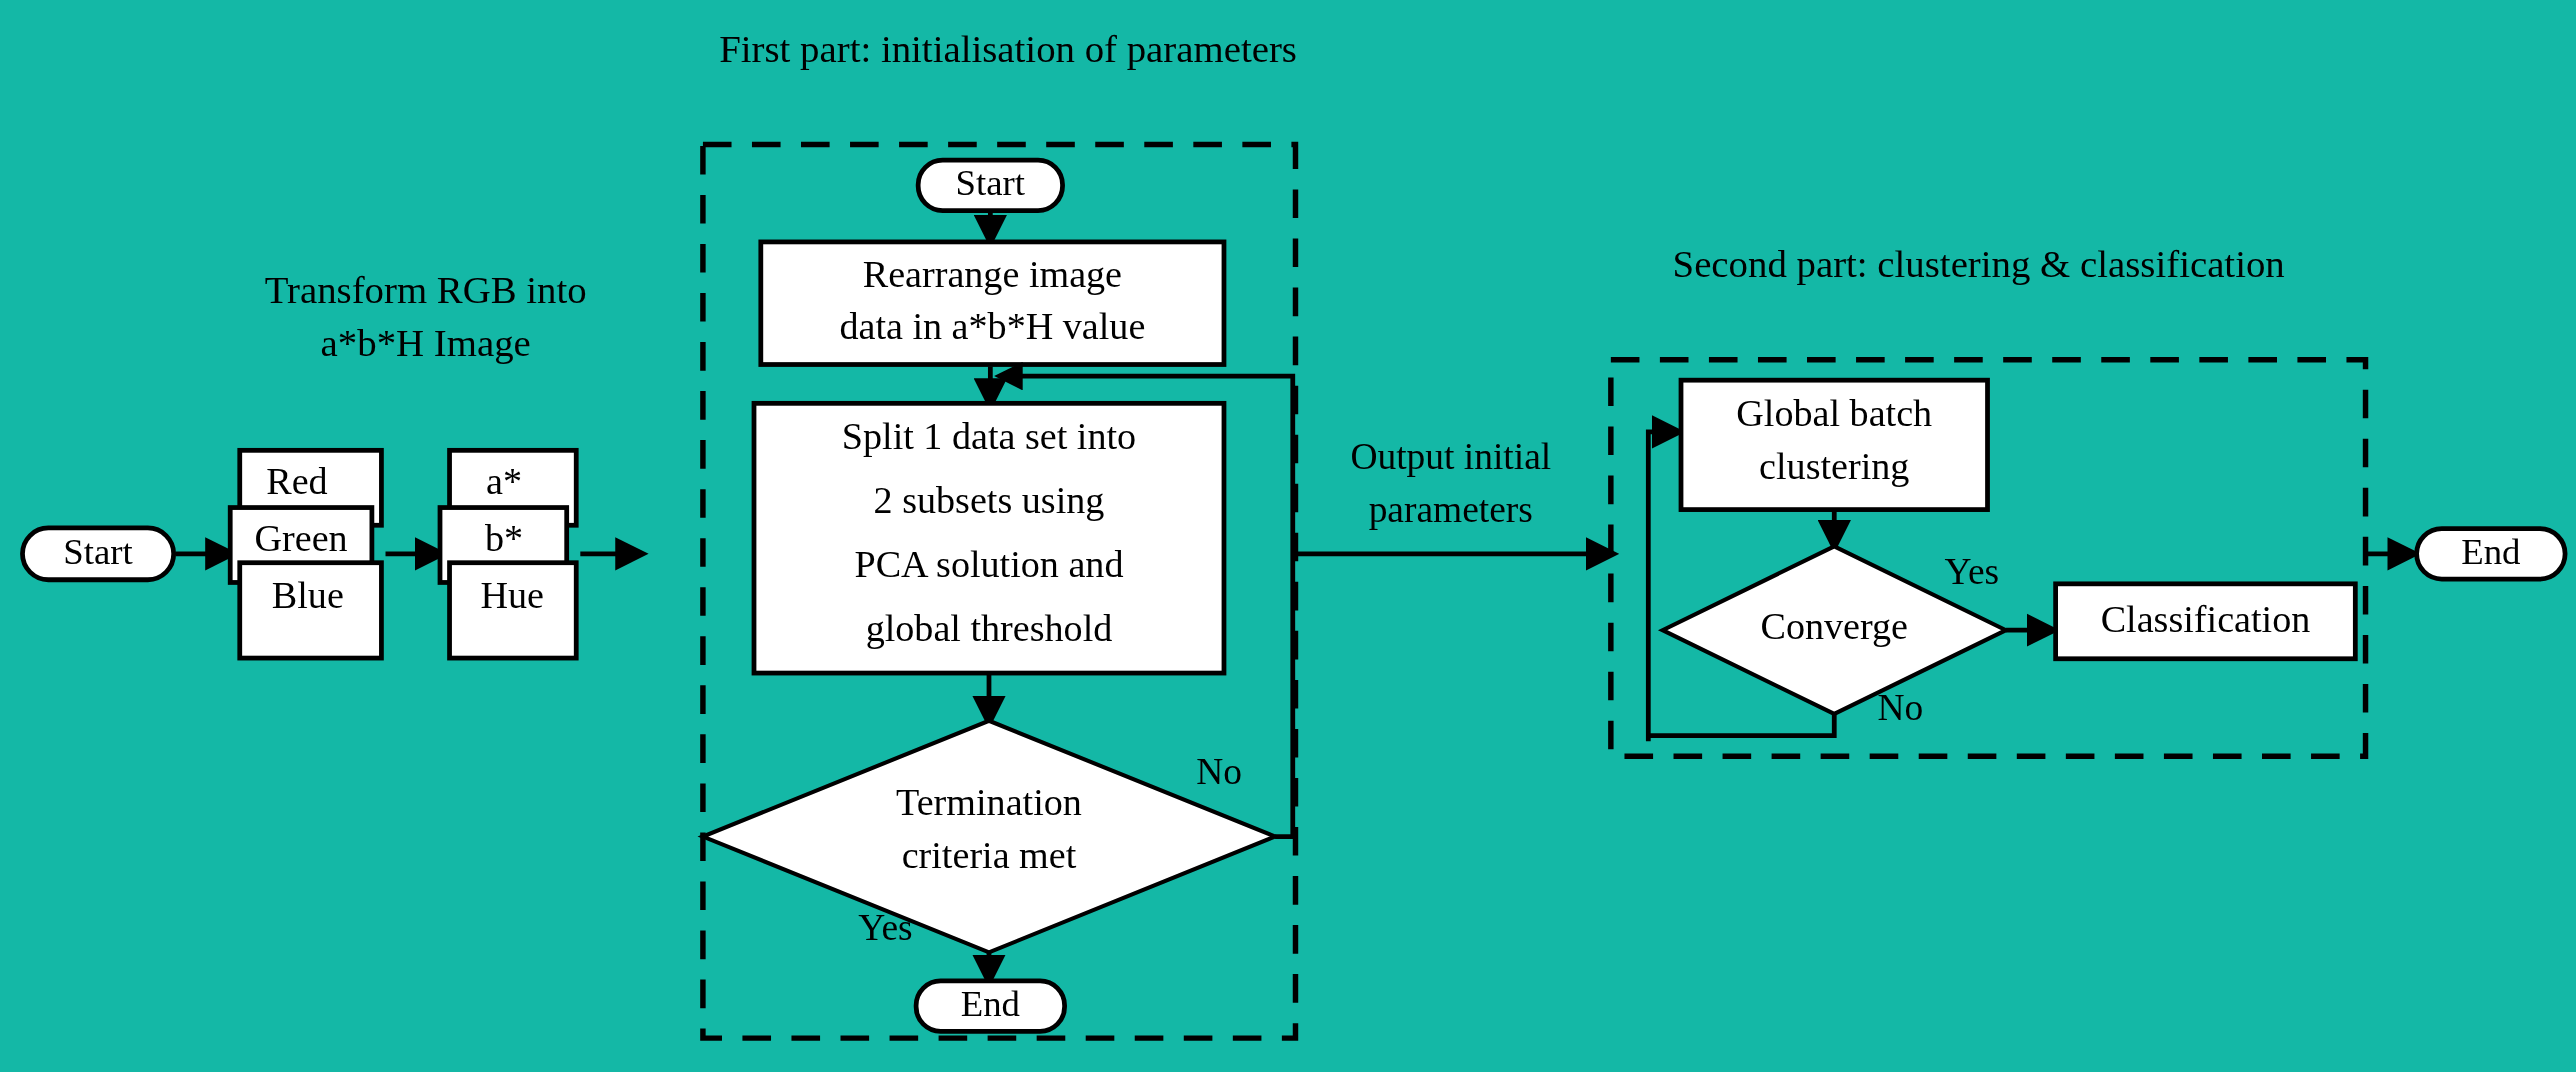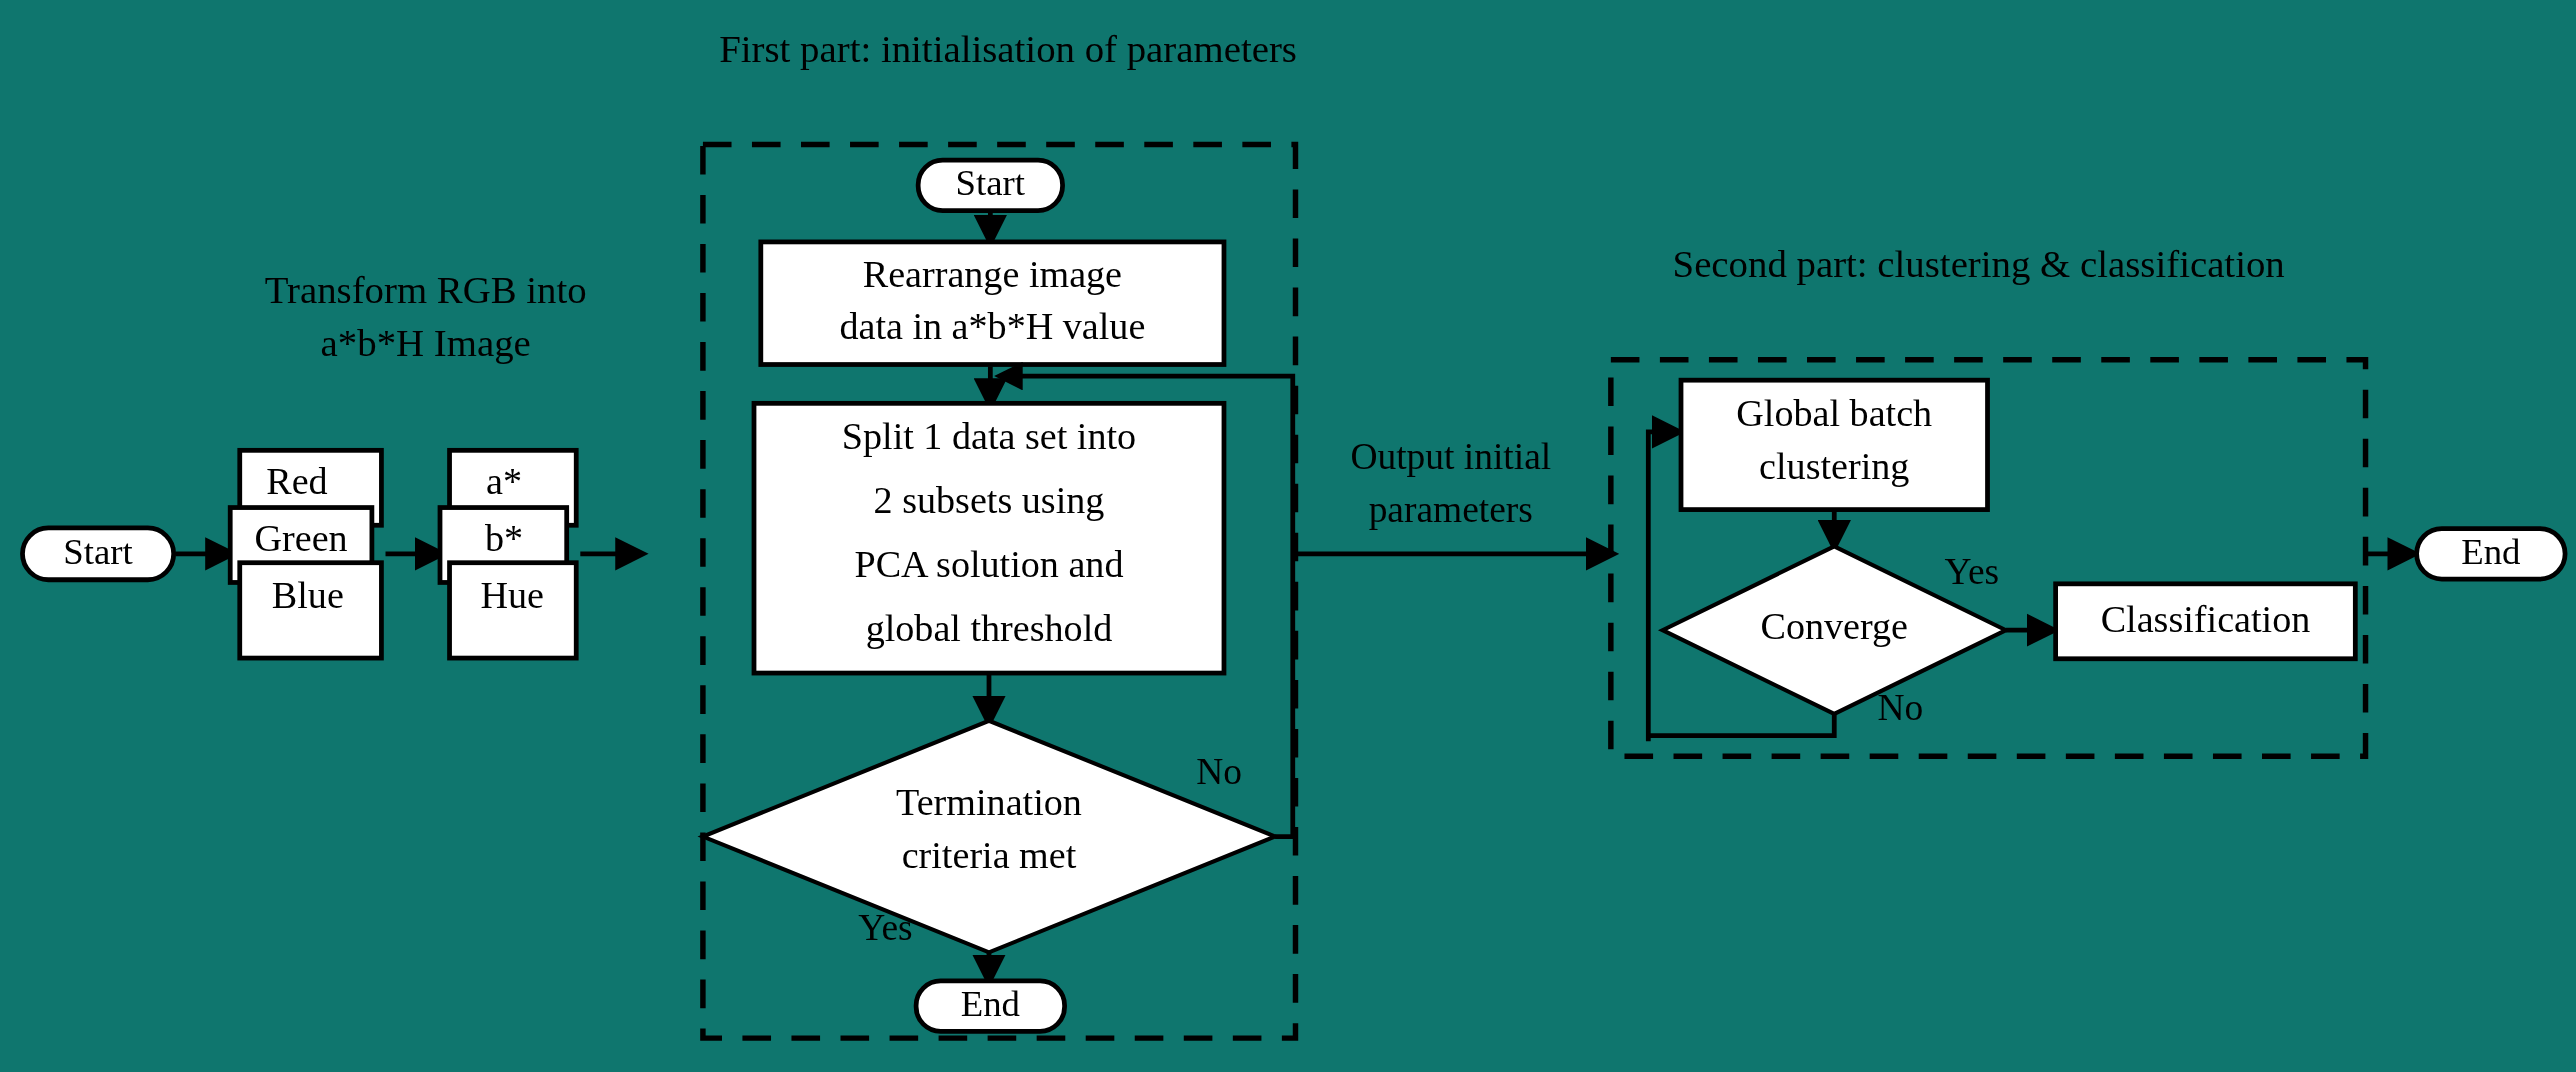--- a/index.html
+++ b/index.html
@@ -10,21 +10,21 @@
   body {
     width: 2576px;
     height: 1073px;
     font-family: "Liberation Serif", "DejaVu Serif", serif;
     overflow: hidden;
   }
   #stage {
     position: relative;
     width: 2576px;
     height: 1073px;
-    background: #0f766e;
+    background: #14b8a6;
     text-decoration: underline;
   }
   svg#flow {
     position: absolute;
     top: 0; left: 0;
     width: 2576px;
     height: 1073px;
   }
   text {
     font-family: "Liberation Serif", "DejaVu Serif", serif;

